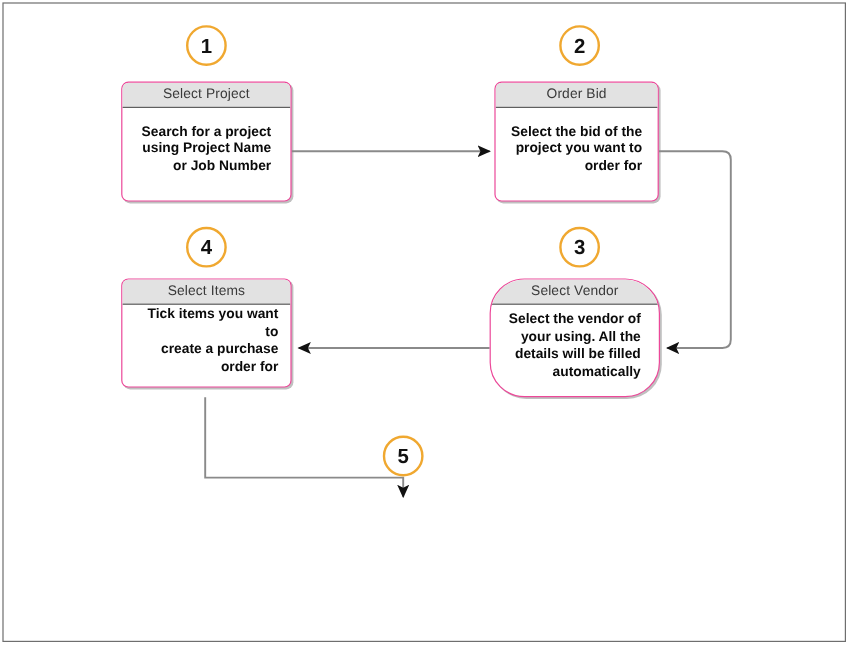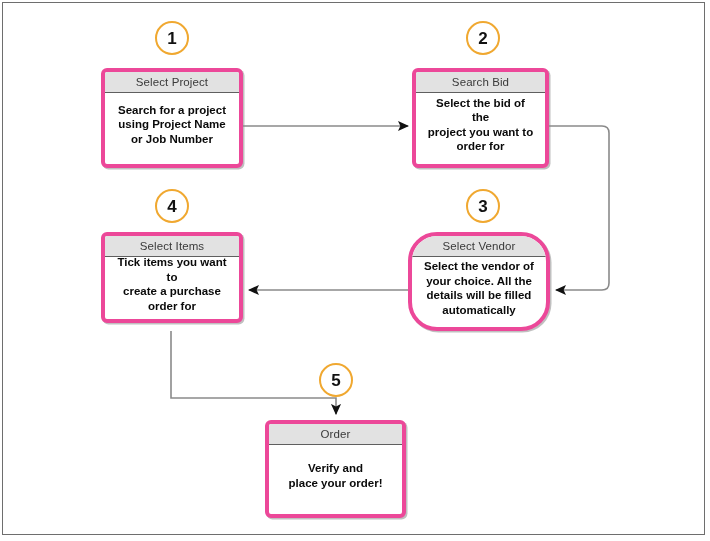--- a/index.html
+++ b/index.html
@@ -36,21 +36,21 @@
     left: 0;
     top: 0;
     width: 710px;
     height: 541px;
   }
 
   
   .node {
     position: absolute;
     box-sizing: border-box;
-    border: 4px solid #ec4899;
+    border: 1px solid #ec4899;
     border-radius: 6px;
     background: #ffffff;
     box-shadow: 1.5px 1.5px 0 0 rgba(140,140,140,0.55);
     overflow: hidden;
   }
   .node-header {
     height: 20px;
     line-height: 20px;
     background: #e2e2e2;
     border-bottom: 1px solid #5f5f5f;
@@ -64,21 +64,21 @@
   .node-body {
     position: relative;
     height: calc(100% - 21px);
     display: flex;
     align-items: center;
     justify-content: center;
     padding: 2px 10px 10px 10px;
     box-sizing: border-box;
   }
   .node-body-text {
-    text-align: center;
+    text-align: right;
     font-size: 11.5px;
     line-height: 14.5px;
     font-weight: bold;
     color: #0a0a0a;
     white-space: pre-line;
   }
 
   
   .badge {
     position: absolute;
@@ -129,57 +129,50 @@
       <div class="node-body-text">Search for a project
 using Project Name
 or Job Number</div>
     </div>
   </div>
 
   <div class="badge" style="left:466px; top:21px;">
     <span>2</span>
   </div>
   <div class="node" style="left:412px; top:68px; width:137px; height:100px;">
-    <div class="node-header">Search Bid</div>
+    <div class="node-header">Order Bid</div>
     <div class="node-body">
       <div class="node-body-text">Select the bid of the
 project you want to
 order for</div>
     </div>
   </div>
 
   <div class="badge" style="left:466px; top:189px;">
     <span>3</span>
   </div>
   <div class="node" style="left:408px; top:232px; width:142px; height:99px;border-radius:29px;">
     <div class="node-header">Select Vendor</div>
     <div class="node-body">
       <div class="node-body-text">Select the vendor of
-your choice. All the
+your using. All the
 details will be filled
 automatically</div>
     </div>
   </div>
 
   <div class="badge" style="left:155px; top:189px;">
     <span>4</span>
   </div>
   <div class="node" style="left:101px; top:232px; width:142px; height:91px;">
     <div class="node-header">Select Items</div>
     <div class="node-body">
       <div class="node-body-text">Tick items you want to
 create a purchase
 order for</div>
     </div>
   </div>
 
   <div class="badge" style="left:319px; top:363px;">
     <span>5</span>
   </div>
-  <div class="node" style="left:265px; top:420px; width:141px; height:98px;">
-    <div class="node-header">Order</div>
-    <div class="node-body">
-      <div class="node-body-text">Verify and
-place your order!</div>
-    </div>
-  </div>
 
 </div>
 
 </body></html>

